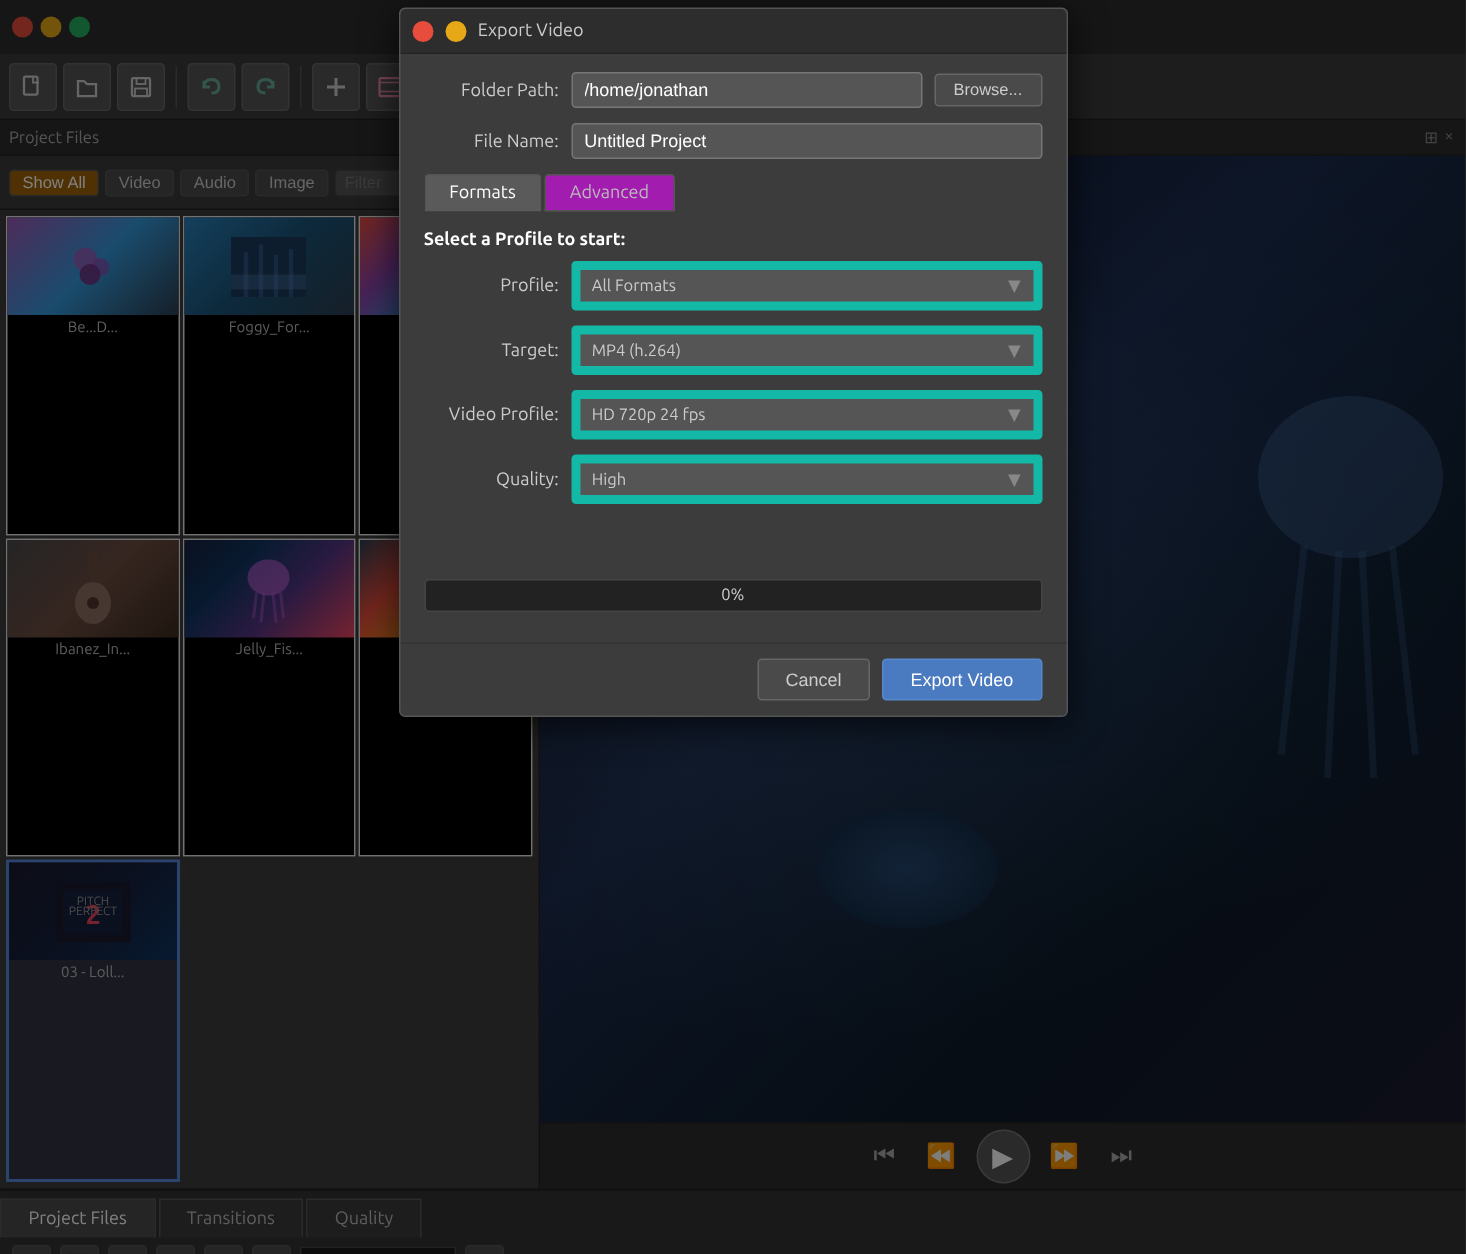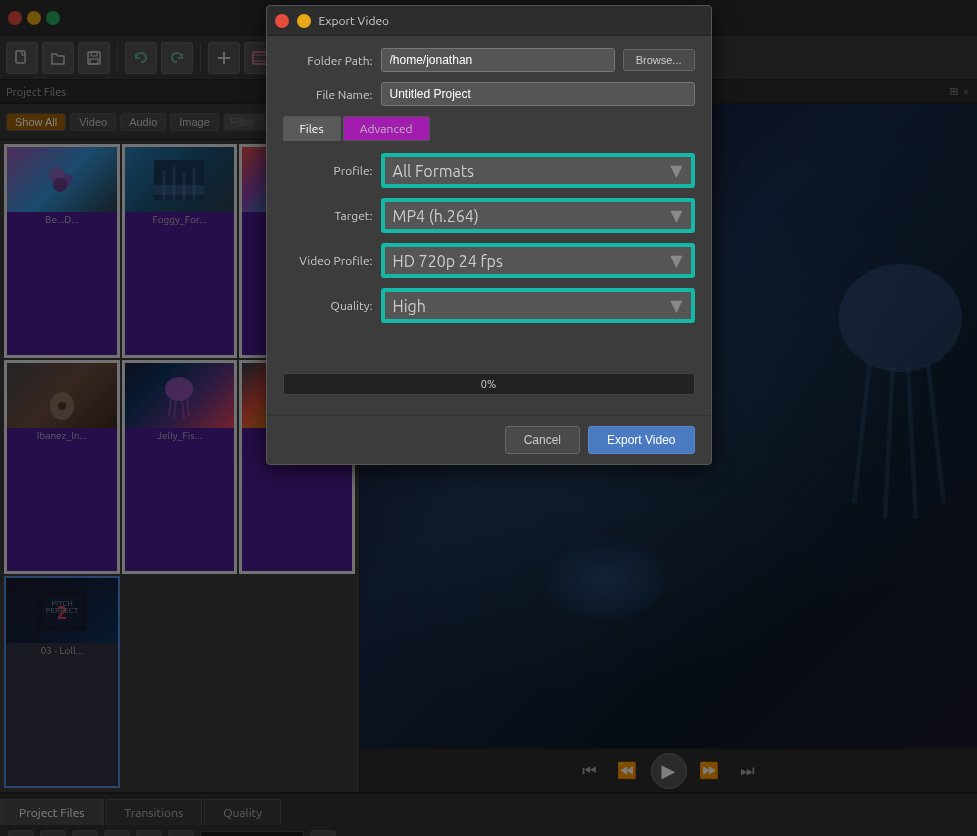--- a/index.html
+++ b/index.html
@@ -132,22 +132,22 @@
     
     .file-grid {
       display: grid;
       grid-template-columns: repeat(3, 1fr);
       gap: 2px;
       padding: 4px;
       overflow-y: auto;
       flex: 1;
     }
     .file-thumb {
-      background: #4c1d95;
-      border: 3px solid #e5e5e5;
+      background: #000000;
+      border: 1px solid #e5e5e5;
       cursor: pointer;
       position: relative;
     }
     .file-thumb.selected { border: 2px solid #5588dd; background: #334; }
     .thumb-img {
       width: 100%;
       height: 65px;
       object-fit: cover;
       display: block;
     }
@@ -380,25 +380,25 @@
     }
     .section-title {
       font-size: 12px;
       color: #fff;
       font-weight: bold;
       margin-bottom: 8px;
     }
     .select-field {
       flex: 1;
       background: #555;
-      border: 4px solid #14b8a6;
+      border: 6px solid #14b8a6;
       border-radius: 3px;
       color: #ccc;
       padding: 4px 8px;
-      font-size: 16px;
+      font-size: 11px;
       cursor: pointer;
       display: flex;
       align-items: center;
       justify-content: space-between;
       text-align: center;
     }
     .select-arrow { color: #888; }
     .progress-section {
       margin-top: 12px;
       padding: 8px 0;
@@ -724,24 +724,25 @@
         <input class="form-input" type="text" value="/home/jonathan" style="">
         <button class="browse-btn">Browse...</button>
       </div>
 
       <div class="form-row">
         <label class="form-label">File Name:</label>
         <input class="form-input" type="text" value="Untitled Project" style="">
       </div>
 
       <div class="tab-bar">
-        <div class="dtab active">Files</div>
+        <div class="dtab active">Formats</div>
         <div class="dtab">Advanced</div>
       </div>
 
+      <div class="section-title">Select a Profile to start:</div>
       <div class="form-row">
         <label class="form-label">Profile:</label>
         <div class="select-field">
           <span>All Formats</span>
           <span class="select-arrow">▼</span>
         </div>
       </div>
 
       <div class="form-row">
         <label class="form-label">Target:</label>

